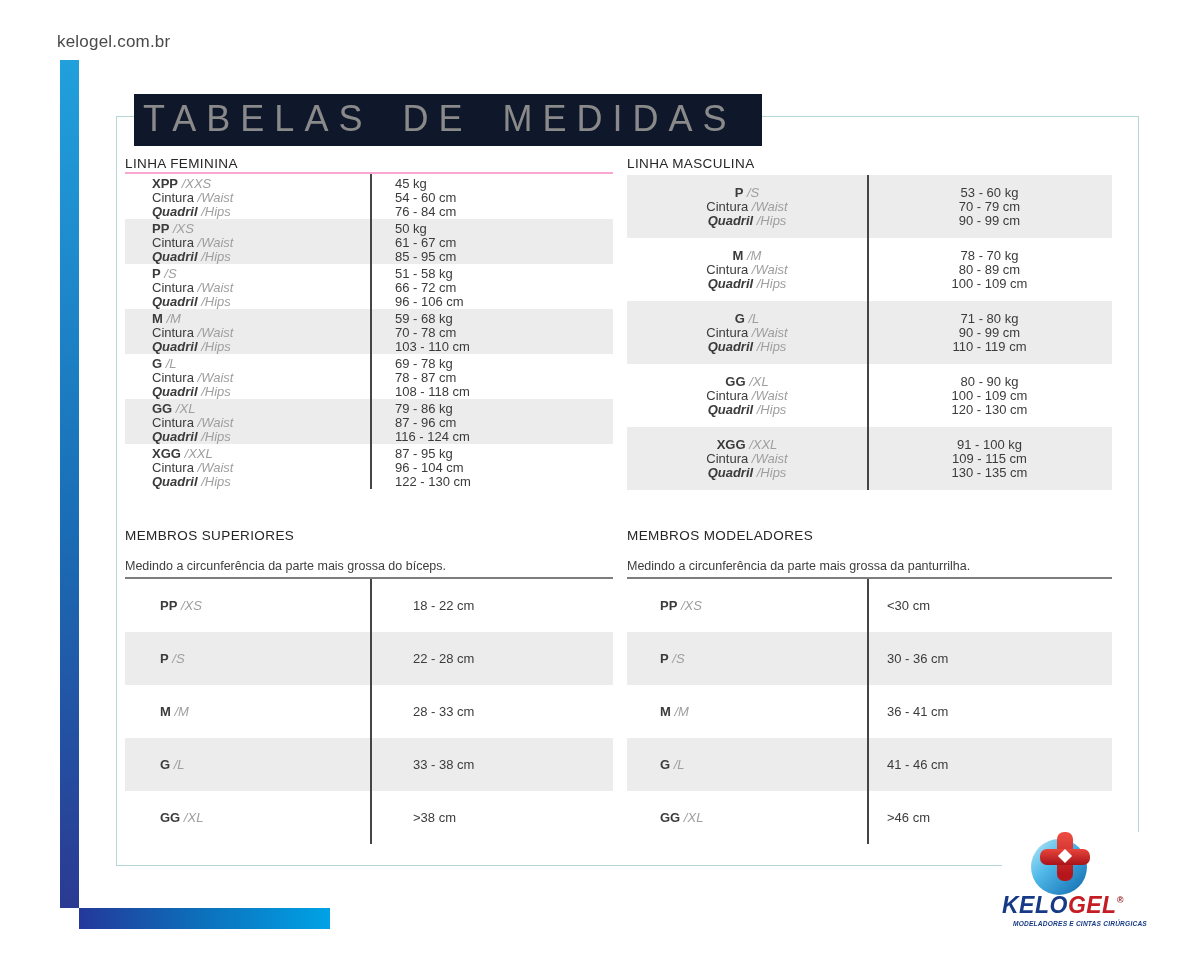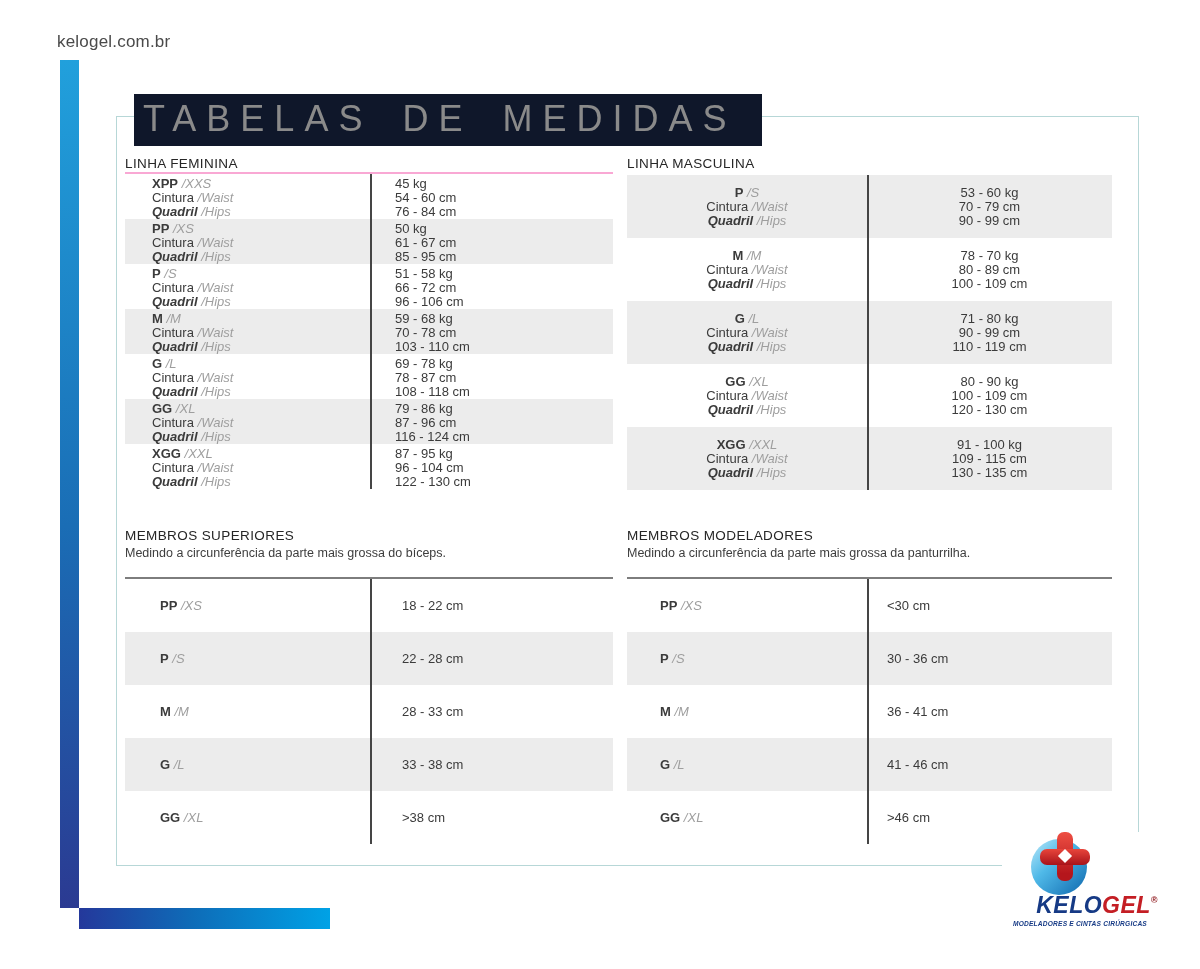--- a/index.html
+++ b/index.html
@@ -15,21 +15,21 @@
 
   .content-box{position:absolute;left:116px;top:116px;width:1021px;height:748px;
                border:1px solid #b7d7d7}
 
   .page-title{position:absolute;left:134px;top:94px;z-index:2;background:#0f172a;
               padding:4px 26px 6px 9px;font-size:36px;font-weight:300;color:#8a8a8a;
               letter-spacing:10px;word-spacing:10px;white-space:nowrap}
 
   .tbl{position:absolute;z-index:1}
   .tbl-title{font-size:13.5px;font-weight:normal;color:#262626;letter-spacing:.4px}
-  .tbl-sub{font-size:12.5px;color:#3d3d3d;margin-top:3px}
+  .tbl-sub{font-size:12.5px;color:#3d3d3d;margin-top:16px}
   .tbody{position:absolute;left:0;right:0}
   .vdiv{position:absolute;top:0;bottom:0;width:2px;background:#454545;z-index:1}
 
   .tbl.fem{left:125px;top:156px;width:488px}
   .fem .tbody{top:16px;border-top:2px solid #f9a8d4}
   .tbl.masc{left:627px;top:156px;width:485px}
   .masc .tbody{top:19px}
   .tbl.sup{left:125px;top:528px;width:488px}
   .tbl.inf{left:627px;top:528px;width:485px}
   .sup .tbody,.inf .tbody{top:49px;border-top:2px solid #7d7d7d}
@@ -49,34 +49,34 @@
   .masc .c1{width:240px}
   .masc .c2{flex:1}
 
   .ln{font-size:13px;line-height:14px;color:#3b3b3b;white-space:pre}
   .sz{font-weight:bold}
   .en{color:#9e9e9e;font-style:italic}
   .qd{font-style:italic;font-weight:bold}
 
   .lrow{display:flex;align-items:center;height:53px;font-size:13px;color:#3b3b3b}
   .sup .lrow .c1{width:245px;padding-left:35px;box-sizing:border-box}
-  .sup .lrow .c2{padding-left:32px}
+  .sup .lrow .c2{padding-left:43px}
   .inf .lrow .c1{width:240px;padding-left:33px;box-sizing:border-box}
   .inf .lrow .c2{padding-left:20px}
 
   .logo{position:absolute;left:1002px;top:832px;width:156px;height:102px;background:#fff;z-index:3}
   .logo-circle{position:absolute;left:29px;top:7px;width:56px;height:56px;border-radius:50%;
                background:linear-gradient(135deg,#bce9f9 0%,#4fb9e8 40%,#0e67ad 100%)}
   .cross-v{position:absolute;left:55px;top:0;width:16px;height:49px;border-radius:7px;
            background:linear-gradient(180deg,#ee4f43,#b5161c 85%)}
   .cross-h{position:absolute;left:38px;top:17px;width:50px;height:16px;border-radius:7px;
            background:linear-gradient(180deg,#e8453b,#a8131a)}
   .diamond{position:absolute;left:58px;top:19px;width:10px;height:10px;background:#fff;
            transform:rotate(45deg)}
-  .logo-text{position:absolute;left:0;top:60px;width:100%;text-align:right;
+  .logo-text{position:absolute;left:0;top:60px;width:100%;text-align:left;
              font-size:23px;font-weight:bold;font-style:italic;letter-spacing:.5px;white-space:nowrap}
   .brand1{color:#163a85}
   .brand2{color:#c41e24}
   .reg{font-size:9px;vertical-align:10px;color:#90191e}
   .logo-tag{position:absolute;left:0;top:88px;width:100%;text-align:center;font-size:6.6px;
             font-weight:bold;font-style:italic;color:#163a85;letter-spacing:.2px;white-space:nowrap}
 </style>
 </head>
 <body>
 

